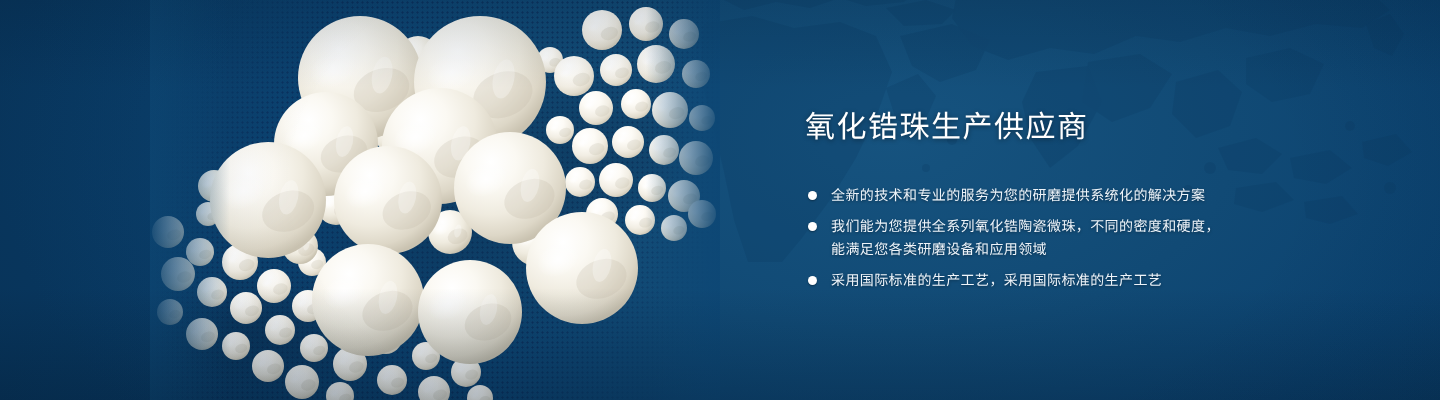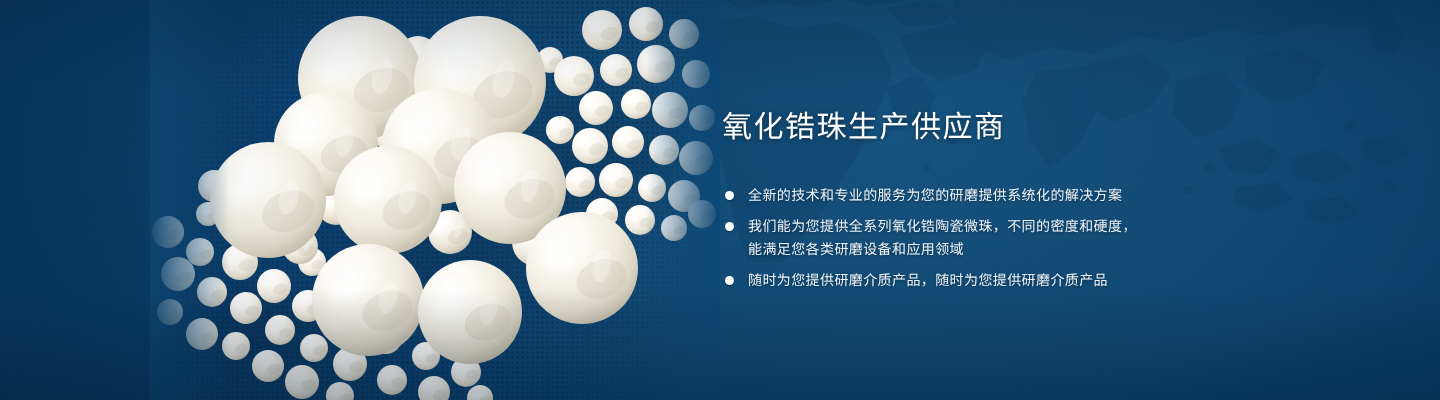--- a/index.html
+++ b/index.html
@@ -51,21 +51,21 @@
     position:absolute;inset:0;
     background:
       linear-gradient(to right, rgba(13,71,117,.95) 0%, rgba(13,71,117,0) 14%),
       linear-gradient(to left,  rgba(13,71,117,.95) 0%, rgba(13,71,117,0) 13%);
   }
 
   .beads{position:absolute;inset:0;}
   .beads svg{display:block;width:100%;height:100%;}
 
   
-  .copy{position:absolute;left:722px;top:108px;width:520px;}
+  .copy{position:absolute;left:805px;top:108px;width:520px;}
   .headline{
     margin:0;color:#ffffff;font-size:30px;line-height:1.25;
     font-weight:400;letter-spacing:1.5px;
     text-shadow:0 1px 5px rgba(0,0,0,.45);
   }
   .bullets{list-style:none;margin:38px 0 0;padding:0;}
   .bullet{
     position:relative;padding-left:26px;margin-bottom:8px;
     color:#eef4fa;font-size:14px;line-height:23px;letter-spacing:.4px;
     text-shadow:0 1px 3px rgba(0,0,0,.40);
@@ -276,18 +276,18 @@
         <span class="dot"></span>
         <span class="bullet-line">全新的技术和专业的服务为您的研磨提供系统化的解决方案</span>
       </li>
       <li class="bullet">
         <span class="dot"></span>
         <span class="bullet-line">我们能为您提供全系列氧化锆陶瓷微珠，不同的密度和硬度，</span>
         <span class="bullet-line">能满足您各类研磨设备和应用领域</span>
       </li>
       <li class="bullet">
         <span class="dot"></span>
-        <span class="bullet-line">随时为您提供研磨介质产品，随时为您提供研磨介质产品</span>
+        <span class="bullet-line">采用国际标准的生产工艺，采用国际标准的生产工艺</span>
       </li>
     </ul>
   </div>
 
 </div>
 
 </body></html>

